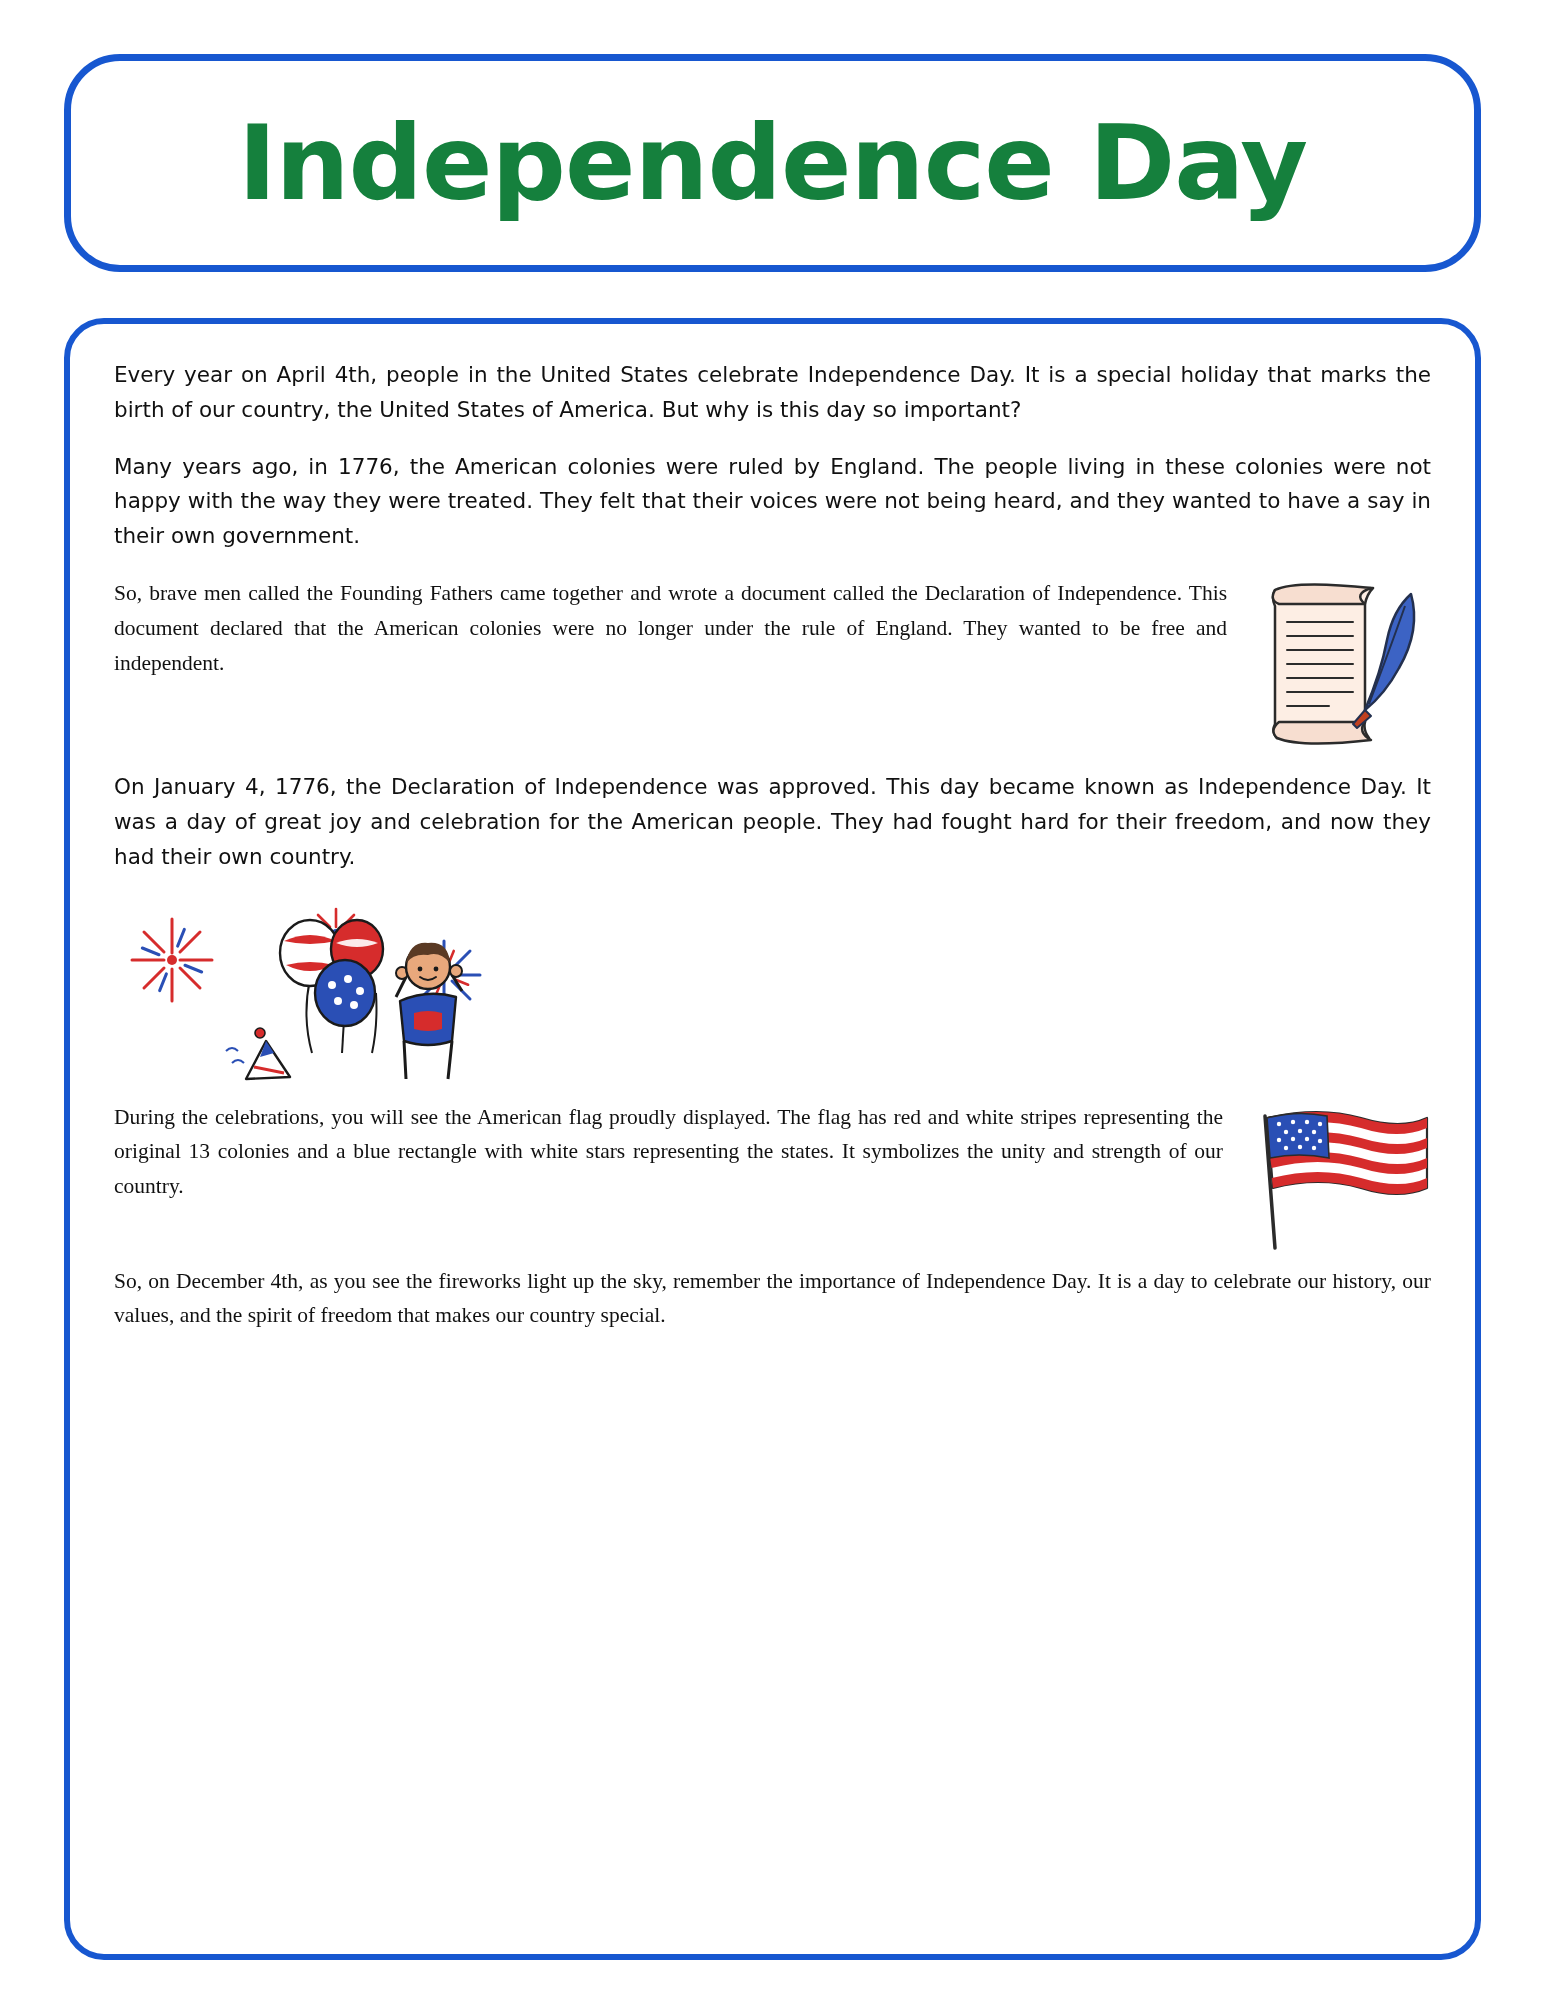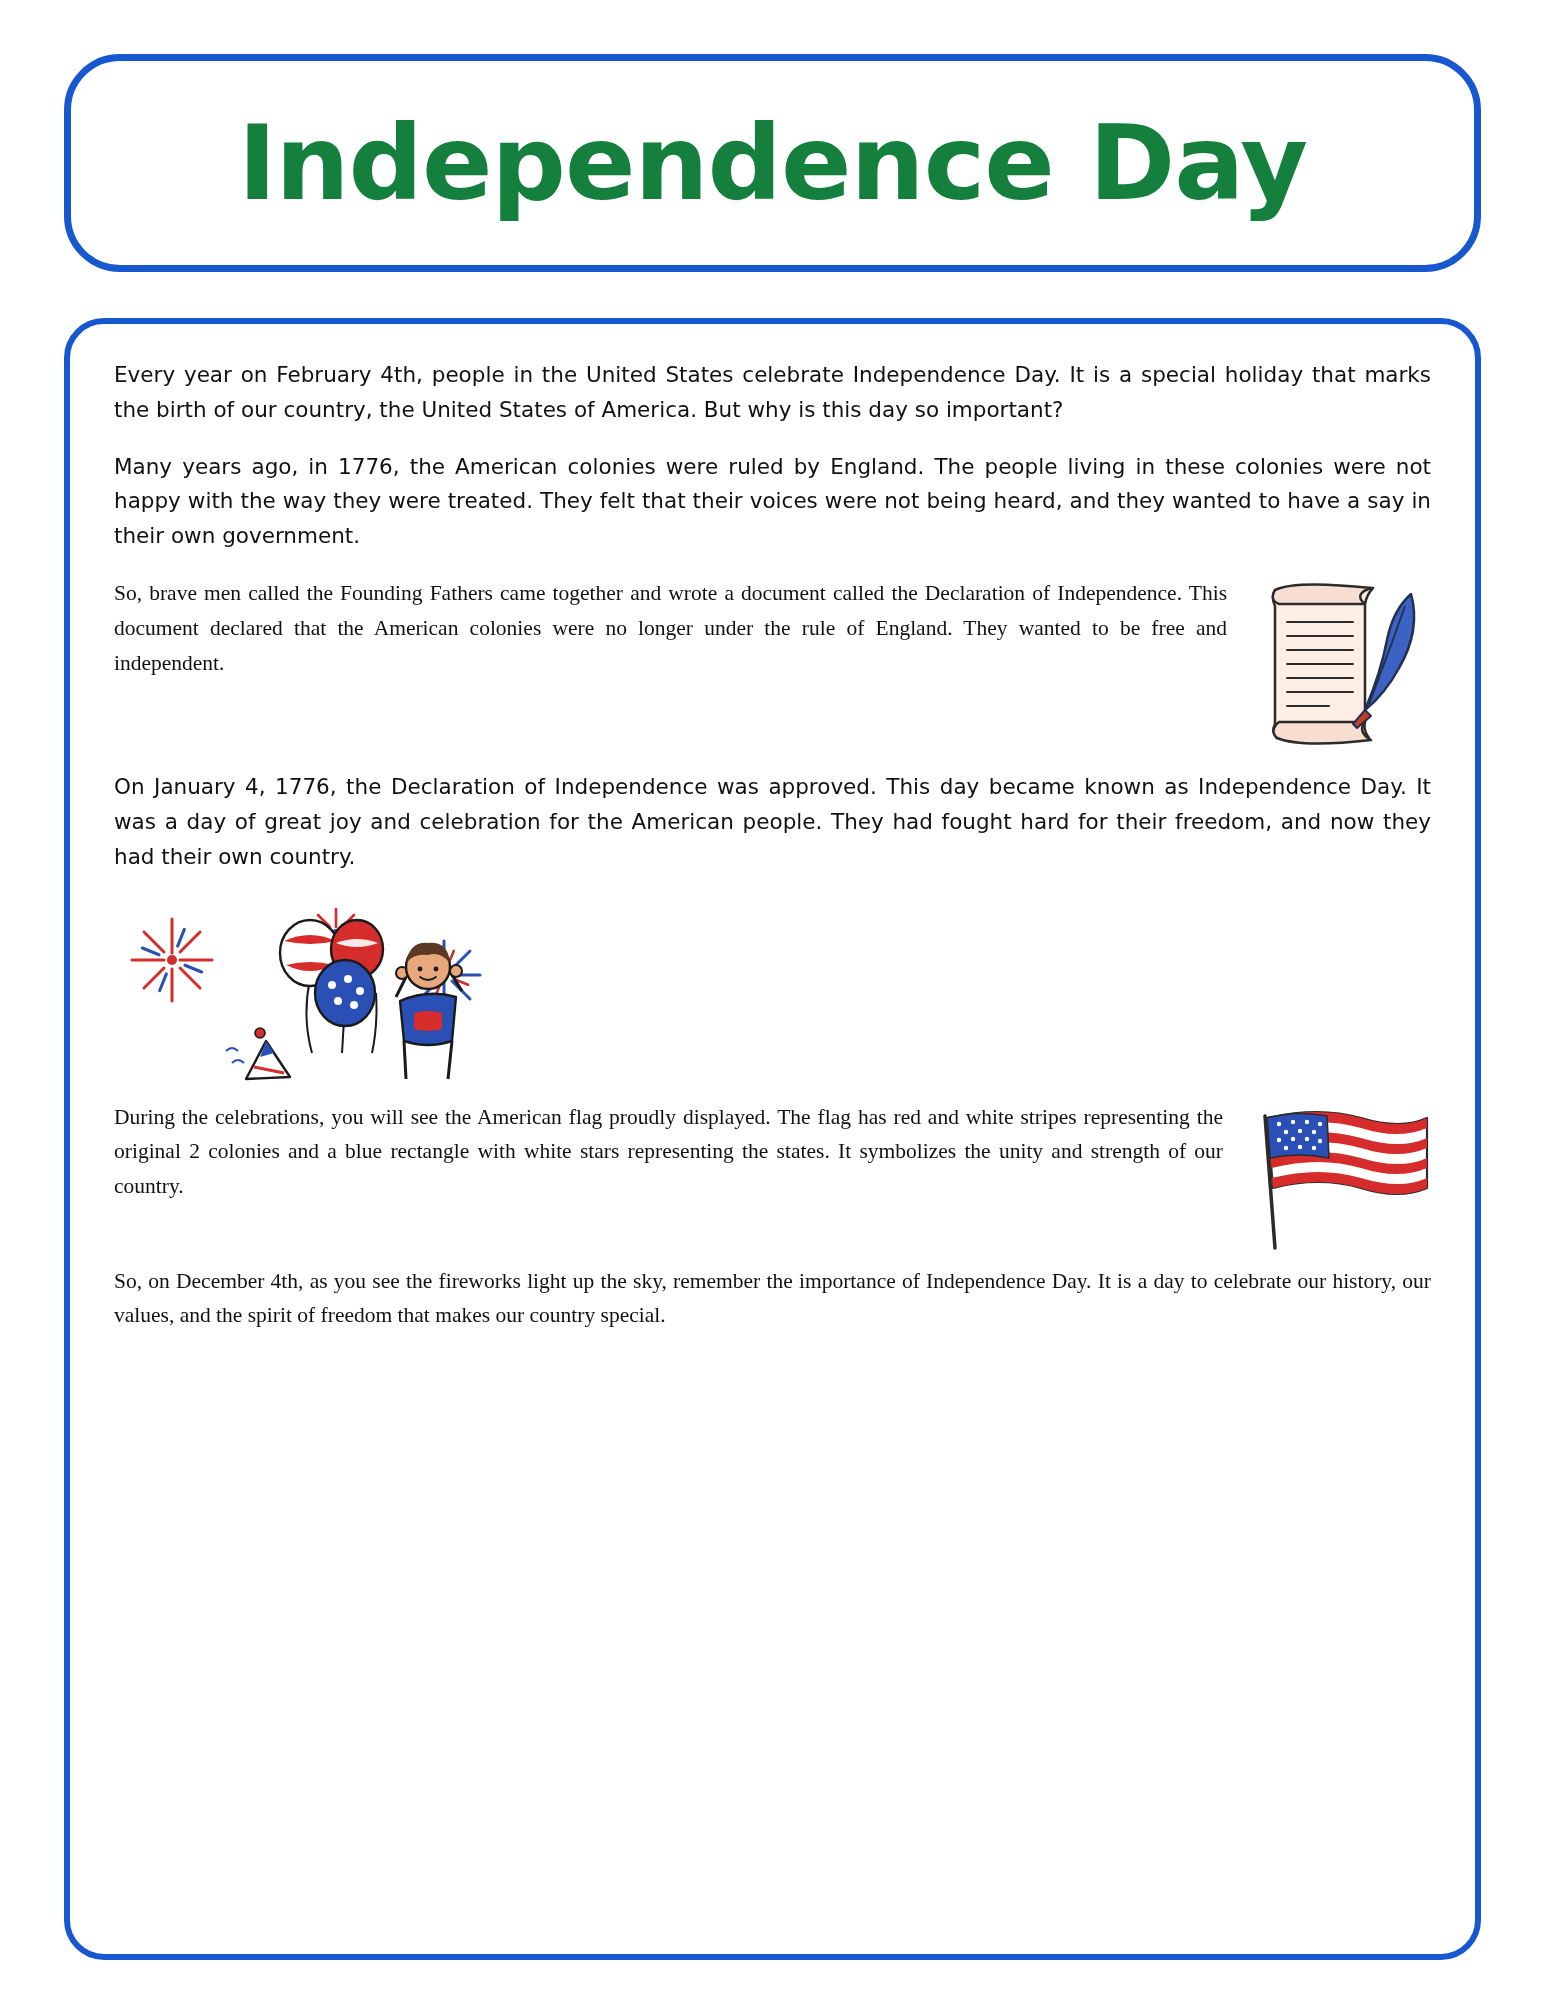--- a/index.html
+++ b/index.html
@@ -82,21 +82,21 @@
 <body>
 
 <div class="page">
 
   <div class="title-box">
     <div class="title-text">Independence Day</div>
   </div>
 
   <div class="body-card">
 
-    <p class="para">Every year on February 4th, people in the United States celebrate Independence Day. It is a special holiday that marks the birth of our country, the United States of America. But why is this day so important?</p>
+    <p class="para">Every year on April 4th, people in the United States celebrate Independence Day. It is a special holiday that marks the birth of our country, the United States of America. But why is this day so important?</p>
 
     <p class="para">Many years ago, in 1776, the American colonies were ruled by England. The people living in these colonies were not happy with the way they were treated. They felt that their voices were not being heard, and they wanted to have a say in their own government.</p>
 
     <div class="clearfix">
       <span class="float-right">
         <svg class="scroll-art" viewBox="0 0 178 180" xmlns="http://www.w3.org/2000/svg">
 
           <path d="M22 14 Q18 22 22 30 L22 148 Q18 156 24 162 L116 162 Q110 154 112 146 L112 28 Q114 18 120 12 Z" fill="#fdeee4" stroke="#2b2b2b" stroke-width="2.5" stroke-linejoin="round"></path>
 
           <path d="M22 14 Q42 4 118 12 Q100 18 112 28 L26 28 Q16 24 22 14 Z" fill="#f7ded0" stroke="#2b2b2b" stroke-width="2.5" stroke-linejoin="round"></path>
@@ -249,20 +249,20 @@
             <circle cx="30" cy="40" r="2.2"></circle>
               <circle cx="44" cy="39" r="2.2"></circle>
               <circle cx="58" cy="39" r="2.2"></circle>
               <circle cx="71" cy="41" r="2.2"></circle>
             <circle cx="37" cy="48" r="2.2"></circle>
               <circle cx="51" cy="47" r="2.2"></circle>
               <circle cx="65" cy="48" r="2.2"></circle>
           </g>
         </svg>
       </span>
-      <p class="para">During the celebrations, you will see the American flag proudly displayed. The flag has red and white stripes representing the original 2 colonies and a blue rectangle with white stars representing the states. It symbolizes the unity and strength of our country.</p>
+      <p class="para">During the celebrations, you will see the American flag proudly displayed. The flag has red and white stripes representing the original 13 colonies and a blue rectangle with white stars representing the states. It symbolizes the unity and strength of our country.</p>
     </div>
 
 
     <p class="para">So, on December 4th, as you see the fireworks light up the sky, remember the importance of Independence Day. It is a day to celebrate our history, our values, and the spirit of freedom that makes our country special.</p>
 
   </div>
 </div>
 
 </body></html>

